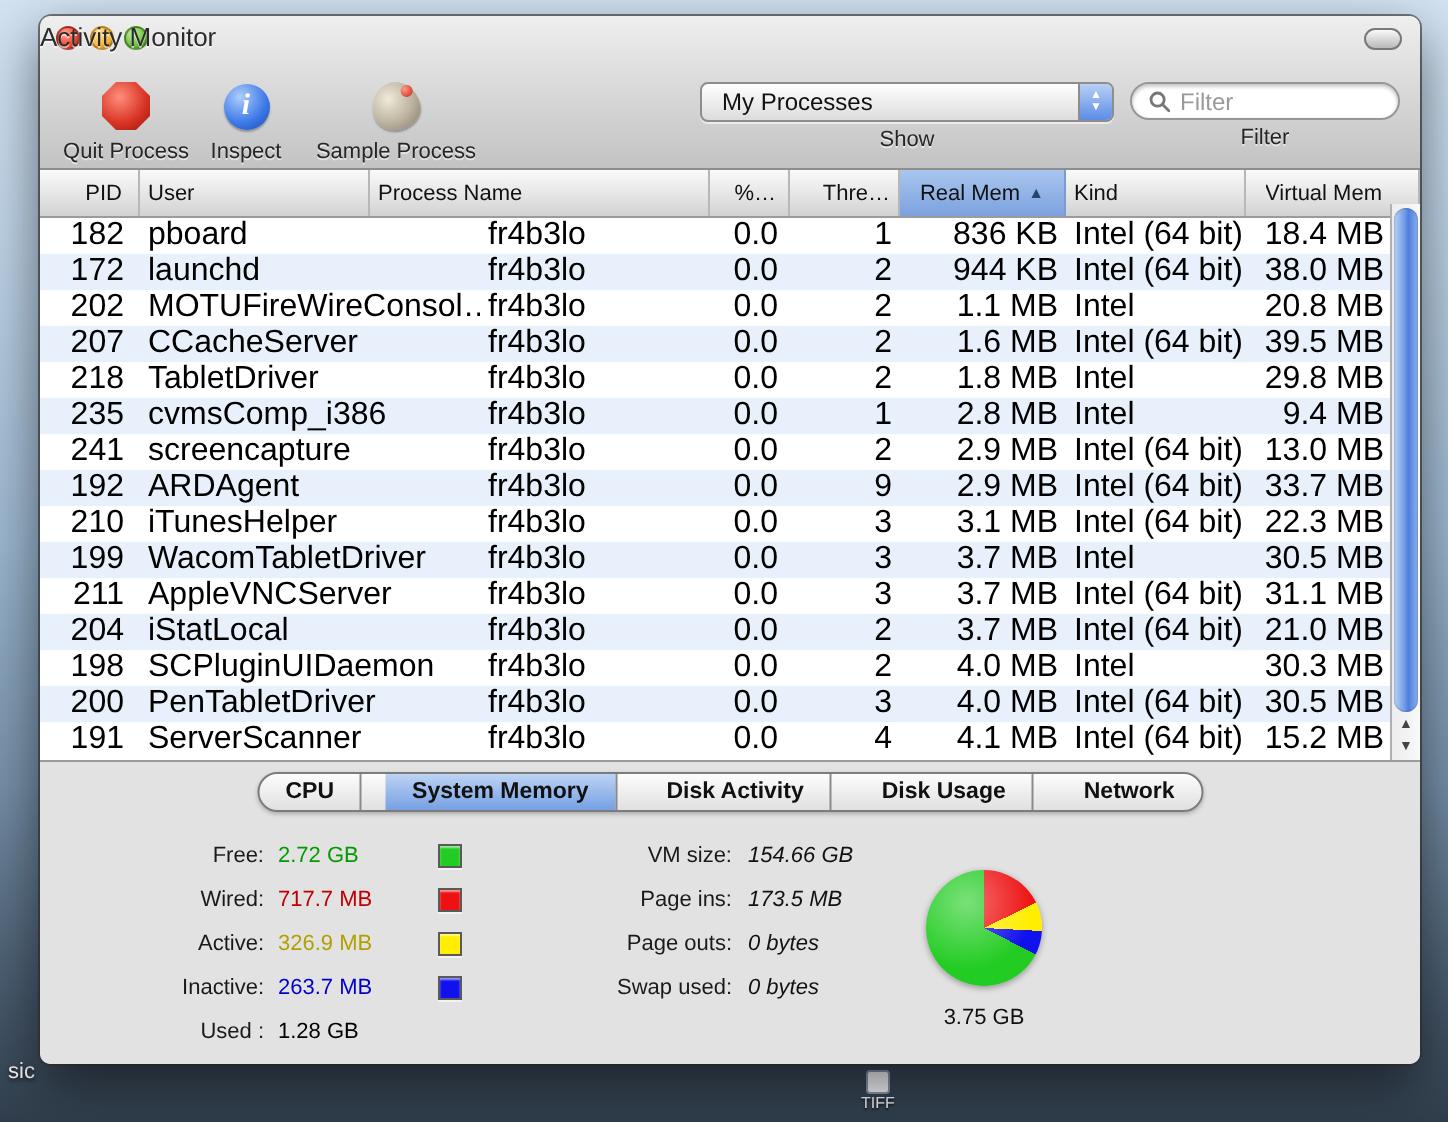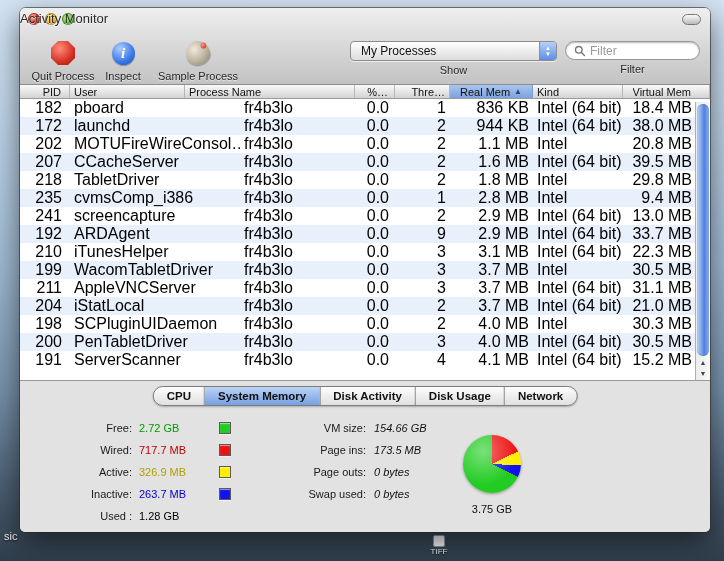--- a/index.html
+++ b/index.html
@@ -71,21 +71,21 @@
 
   .filter-group { position:absolute; left:545px; top:33px; width:135px; text-align:center; }
   .searchfield { height:19px; border-radius:10px; border:1px solid #969696; background:#fff;
     display:flex; align-items:center; padding:0 8px; box-shadow:inset 0 1px 2px rgba(0,0,0,.28); }
   .searchfield svg { flex:0 0 auto; margin-right:4px; }
   .searchfield input { flex:1; min-width:0; border:none; outline:none; background:transparent; font-size:12px; font-family:inherit; color:#222; }
   .searchfield input::placeholder { color:#9a9a9a; }
 
   
   .table-wrap { flex:1 1 auto; position:relative; display:flex; flex-direction:column; overflow:hidden; background:#fff; }
-  .thead { display:flex; height:14px; flex:0 0 auto; background:linear-gradient(#fafafa,#e3e3e3 60%,#d2d2d2);
+  .thead { display:flex; height:24px; flex:0 0 auto; background:linear-gradient(#fafafa,#e3e3e3 60%,#d2d2d2);
     border-bottom:1px solid #9b9b9b; }
   .th { display:flex; align-items:center; padding:0 4px; border-right:1px solid #b7b7b7; overflow:hidden;
     white-space:nowrap; font-size:11px; color:#111; }
   .th-label { overflow:hidden; text-overflow:ellipsis; }
   .sort-arrow { margin-left:4px; font-size:8px; color:#27466f; }
   .th.sorted { background:linear-gradient(#aac6ef,#7ba1de); justify-content:center; border-right:1px solid #7a9cd0; }
 
   .tbody { flex:1 1 auto; overflow:hidden; background:#fff; }
   .tr { display:flex; height:18px; align-items:stretch; font-size:16px; color:#000; }
   .tr.alt { background:#e7f0fb;text-align:right; }
@@ -108,21 +108,21 @@
   .scroll-arrows { position:absolute; bottom:2px; left:0; right:0; text-align:center; color:#444; }
   .arr { display:block; line-height:8px; }
   .arr.up::after { content:"▲"; font-size:7px; }
   .arr.down::after { content:"▼"; font-size:7px; }
 
   
   .panel { height:152px; flex:0 0 auto; position:relative; background:#e2e2e2;
     border-top:1px solid #9a9a9a; border-radius:0 0 5px 5px; }
   .tabs { position:absolute; top:5px; left:50%; transform:translateX(-50%); display:flex; height:20px;
     border:1px solid #7c7c7c; border-radius:11px; overflow:hidden;
-    background:linear-gradient(#fdfdfd,#e0e0e0); box-shadow:0 1px 2px rgba(0,0,0,.25); }
+    background:linear-gradient(#fdfdfd,#e0e0e0); box-shadow:0 1px 2px rgba(0,0,0,.25);gap:12px; }
   .tab { display:flex; align-items:center; padding:0 13px; font-size:11.5px; font-weight:bold; color:#111;
     border-right:1px solid #8a8a8a; white-space:nowrap; cursor:default; }
   .tab:last-child { border-right:none; }
   .tab.sel { background:linear-gradient(#bdd3f3,#76a0e3); }
 
   .mem-left { position:absolute; left:50px; top:36px; }
   .mem-mid  { position:absolute; left:272px; top:36px; }
   .stat-row { display:flex; align-items:center; height:22px; }
   .stat-label { width:62px; text-align:right; font-size:11px; color:#1a1a1a; margin-right:7px; }
   .stat-value { width:64px; text-align:left; font-size:11px; }

